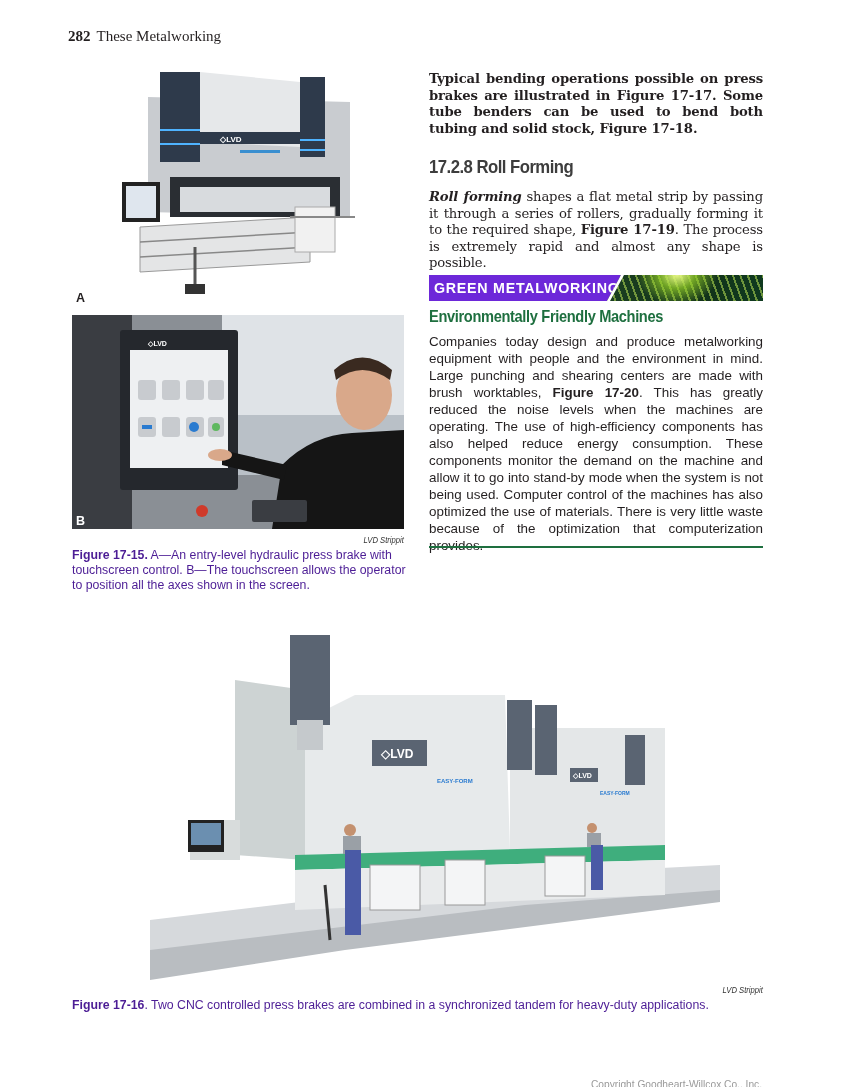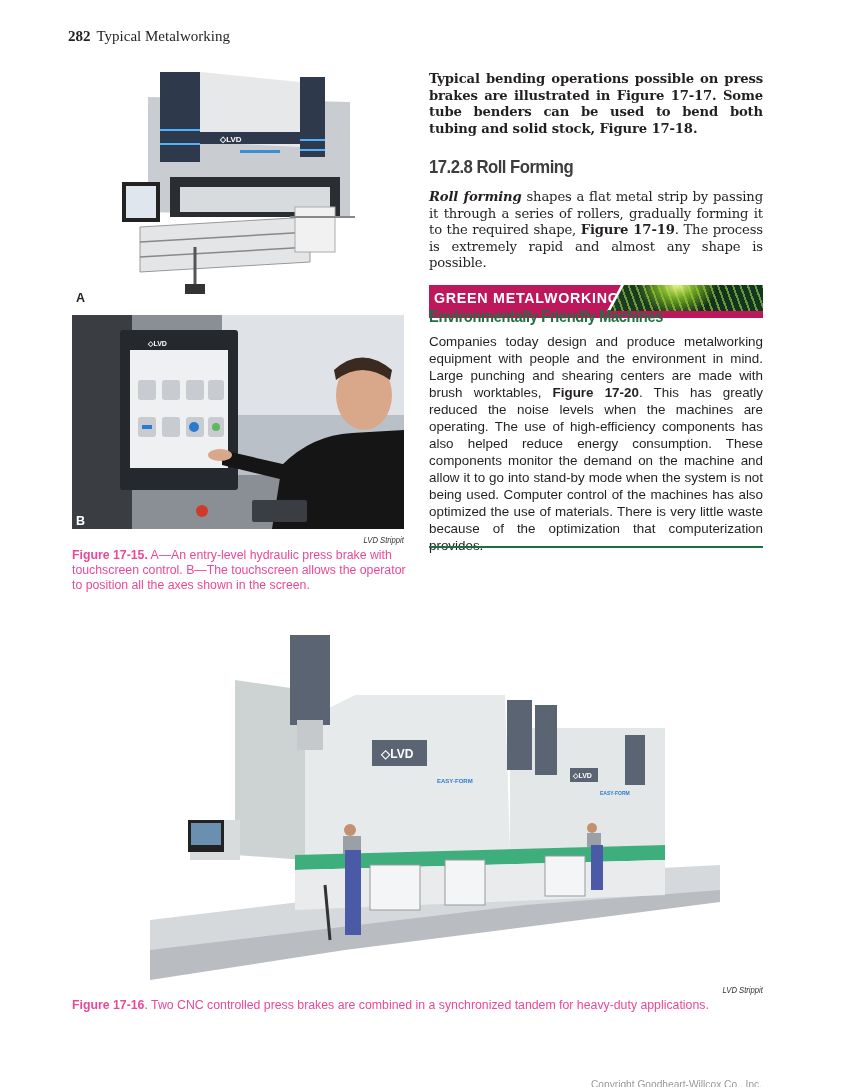--- a/index.html
+++ b/index.html
@@ -5,53 +5,53 @@
     html, body { margin: 0; padding: 0; background: #ffffff; }
     body { width: 849px; height: 1087px; position: relative; overflow: hidden; font-family: "Liberation Serif", serif; color: #231f20; }
     .abs { position: absolute; }
     .header { left: 68px; top: 28px; font-size: 15px; }
     .header .pnum { font-weight: bold; margin-right: 6px; }
     .serif-body { font-family: "DejaVu Serif", "Liberation Serif", serif; font-size: 13.2px; line-height: 16.6px; text-align: justify; letter-spacing: -0.15px; }
     .col-right { left: 429px; width: 334px; }
     .p1 { top: 71px; font-weight: bold; }
     .h2 { top: 156px; font-family: "Liberation Sans", sans-serif; font-weight: bold; font-size: 19px; color: #3d3d3d; letter-spacing: -0.6px; transform: scaleX(0.88); transform-origin: left; white-space: nowrap; }
     .p2 { top: 189px; }
-    .banner { top: 285px; height: 33px; background: #be185d; overflow: hidden; }
+    .banner { top: 275px; height: 26px; background: #6d28d9; overflow: hidden; }
     .banner .label { position: absolute; left: 5px; top: 4px; font-family: "Liberation Sans", sans-serif; font-weight: bold; color: #fff; font-size: 15.5px; letter-spacing: 0.8px; transform: scaleX(0.92); transform-origin: left; white-space: nowrap; }
     .banner .burst { position: absolute; left: 178px; top: 0; width: 160px; height: 26px;
       background:
         radial-gradient(ellipse 40px 30px at 70px 0px, rgba(240,255,140,0.95), rgba(150,210,40,0.7) 45%, rgba(20,80,30,0) 100%),
         repeating-linear-gradient(70deg, rgba(200,240,90,0.5) 0 2px, rgba(0,0,0,0) 2px 7px),
         linear-gradient(90deg, #1b3f21, #123219 60%, #0f3a20);
       clip-path: polygon(14px 0, 100% 0, 100% 100%, 0 100%); }
     .banner .divider { position: absolute; left: 178px; top: 0; width: 18px; height: 26px; background: #fff; clip-path: polygon(14px 0, 17px 0, 3px 100%, 0 100%); }
     .green-h3 { top: 307px; font-family: "Liberation Sans", sans-serif; font-weight: bold; font-size: 17px; color: #1e6f3f; letter-spacing: -0.4px; transform: scaleX(0.86); transform-origin: left; white-space: nowrap; }
     .sans-body { font-family: "Liberation Sans", sans-serif; font-size: 13.4px; line-height: 17px; text-align: justify; color: #231f20; }
     .p3 { top: 333px; }
     .green-rule { top: 546px; height: 2px; background: #1e6f3f; }
     .figA { left: 110px; top: 62px; width: 255px; height: 240px; background: #fff; }
     .figB { left: 72px; top: 315px; width: 332px; height: 214px; background: #6e7378; }
     .panel-label { font-family: "Liberation Sans", sans-serif; font-weight: bold; font-size: 12.5px; }
     .lblA { left: 76px; top: 291px; color: #231f20; }
     .lblB { left: 76px; top: 514px; color: #fff; }
     .credit { font-family: "Liberation Sans", sans-serif; font-style: italic; font-size: 8.5px; color: #333; transform: scaleX(0.9); transform-origin: right; }
     .creditA { right: 445px; top: 535px; }
-    .caption { font-family: "Liberation Sans", sans-serif; font-size: 12.3px; line-height: 15px; color: #ec4899; }
+    .caption { font-family: "Liberation Sans", sans-serif; font-size: 12.3px; line-height: 15px; color: #4c1d95; }
     .caption b { font-weight: bold; }
     .capA { left: 72px; top: 548px; width: 335px; }
     .figC { left: 145px; top: 620px; width: 575px; height: 360px; background: #fff; }
     .creditC { right: 86px; top: 985px; }
     .capC { left: 72px; top: 998px; white-space: nowrap; text-align: right; }
     .copyright { right: 87px; top: 1043px; font-family: "Liberation Sans", sans-serif; font-size: 10.2px; color: #9a9a9a; margin-top: 36px; }
   </style>
 </head>
 <body>
 
 <div class="abs header">
-  <span class="pnum">282</span><span>Typical Metalworking</span>
+  <span class="pnum">282</span><span>These Metalworking</span>
 </div>
 
 <p class="abs col-right serif-body p1" style="margin:0;">
   <span>Typical bending operations possible on press brakes are illustrated in </span><b>Figure 17-17</b><span>. Some tube benders can be used to bend both tubing and solid stock, </span><b>Figure 17-18</b><span>.</span>
 </p>
 
 <div class="abs col-right h2">17.2.8 Roll Forming</div>
 
 <p class="abs col-right serif-body p2" style="margin:0;">
   <b><i>Roll forming</i></b><span> shapes a flat metal strip by passing it through a series of rollers, gradually forming it to the required shape, </span><b>Figure 17-19</b><span>. The process is extremely rapid and almost any shape is possible.</span>

